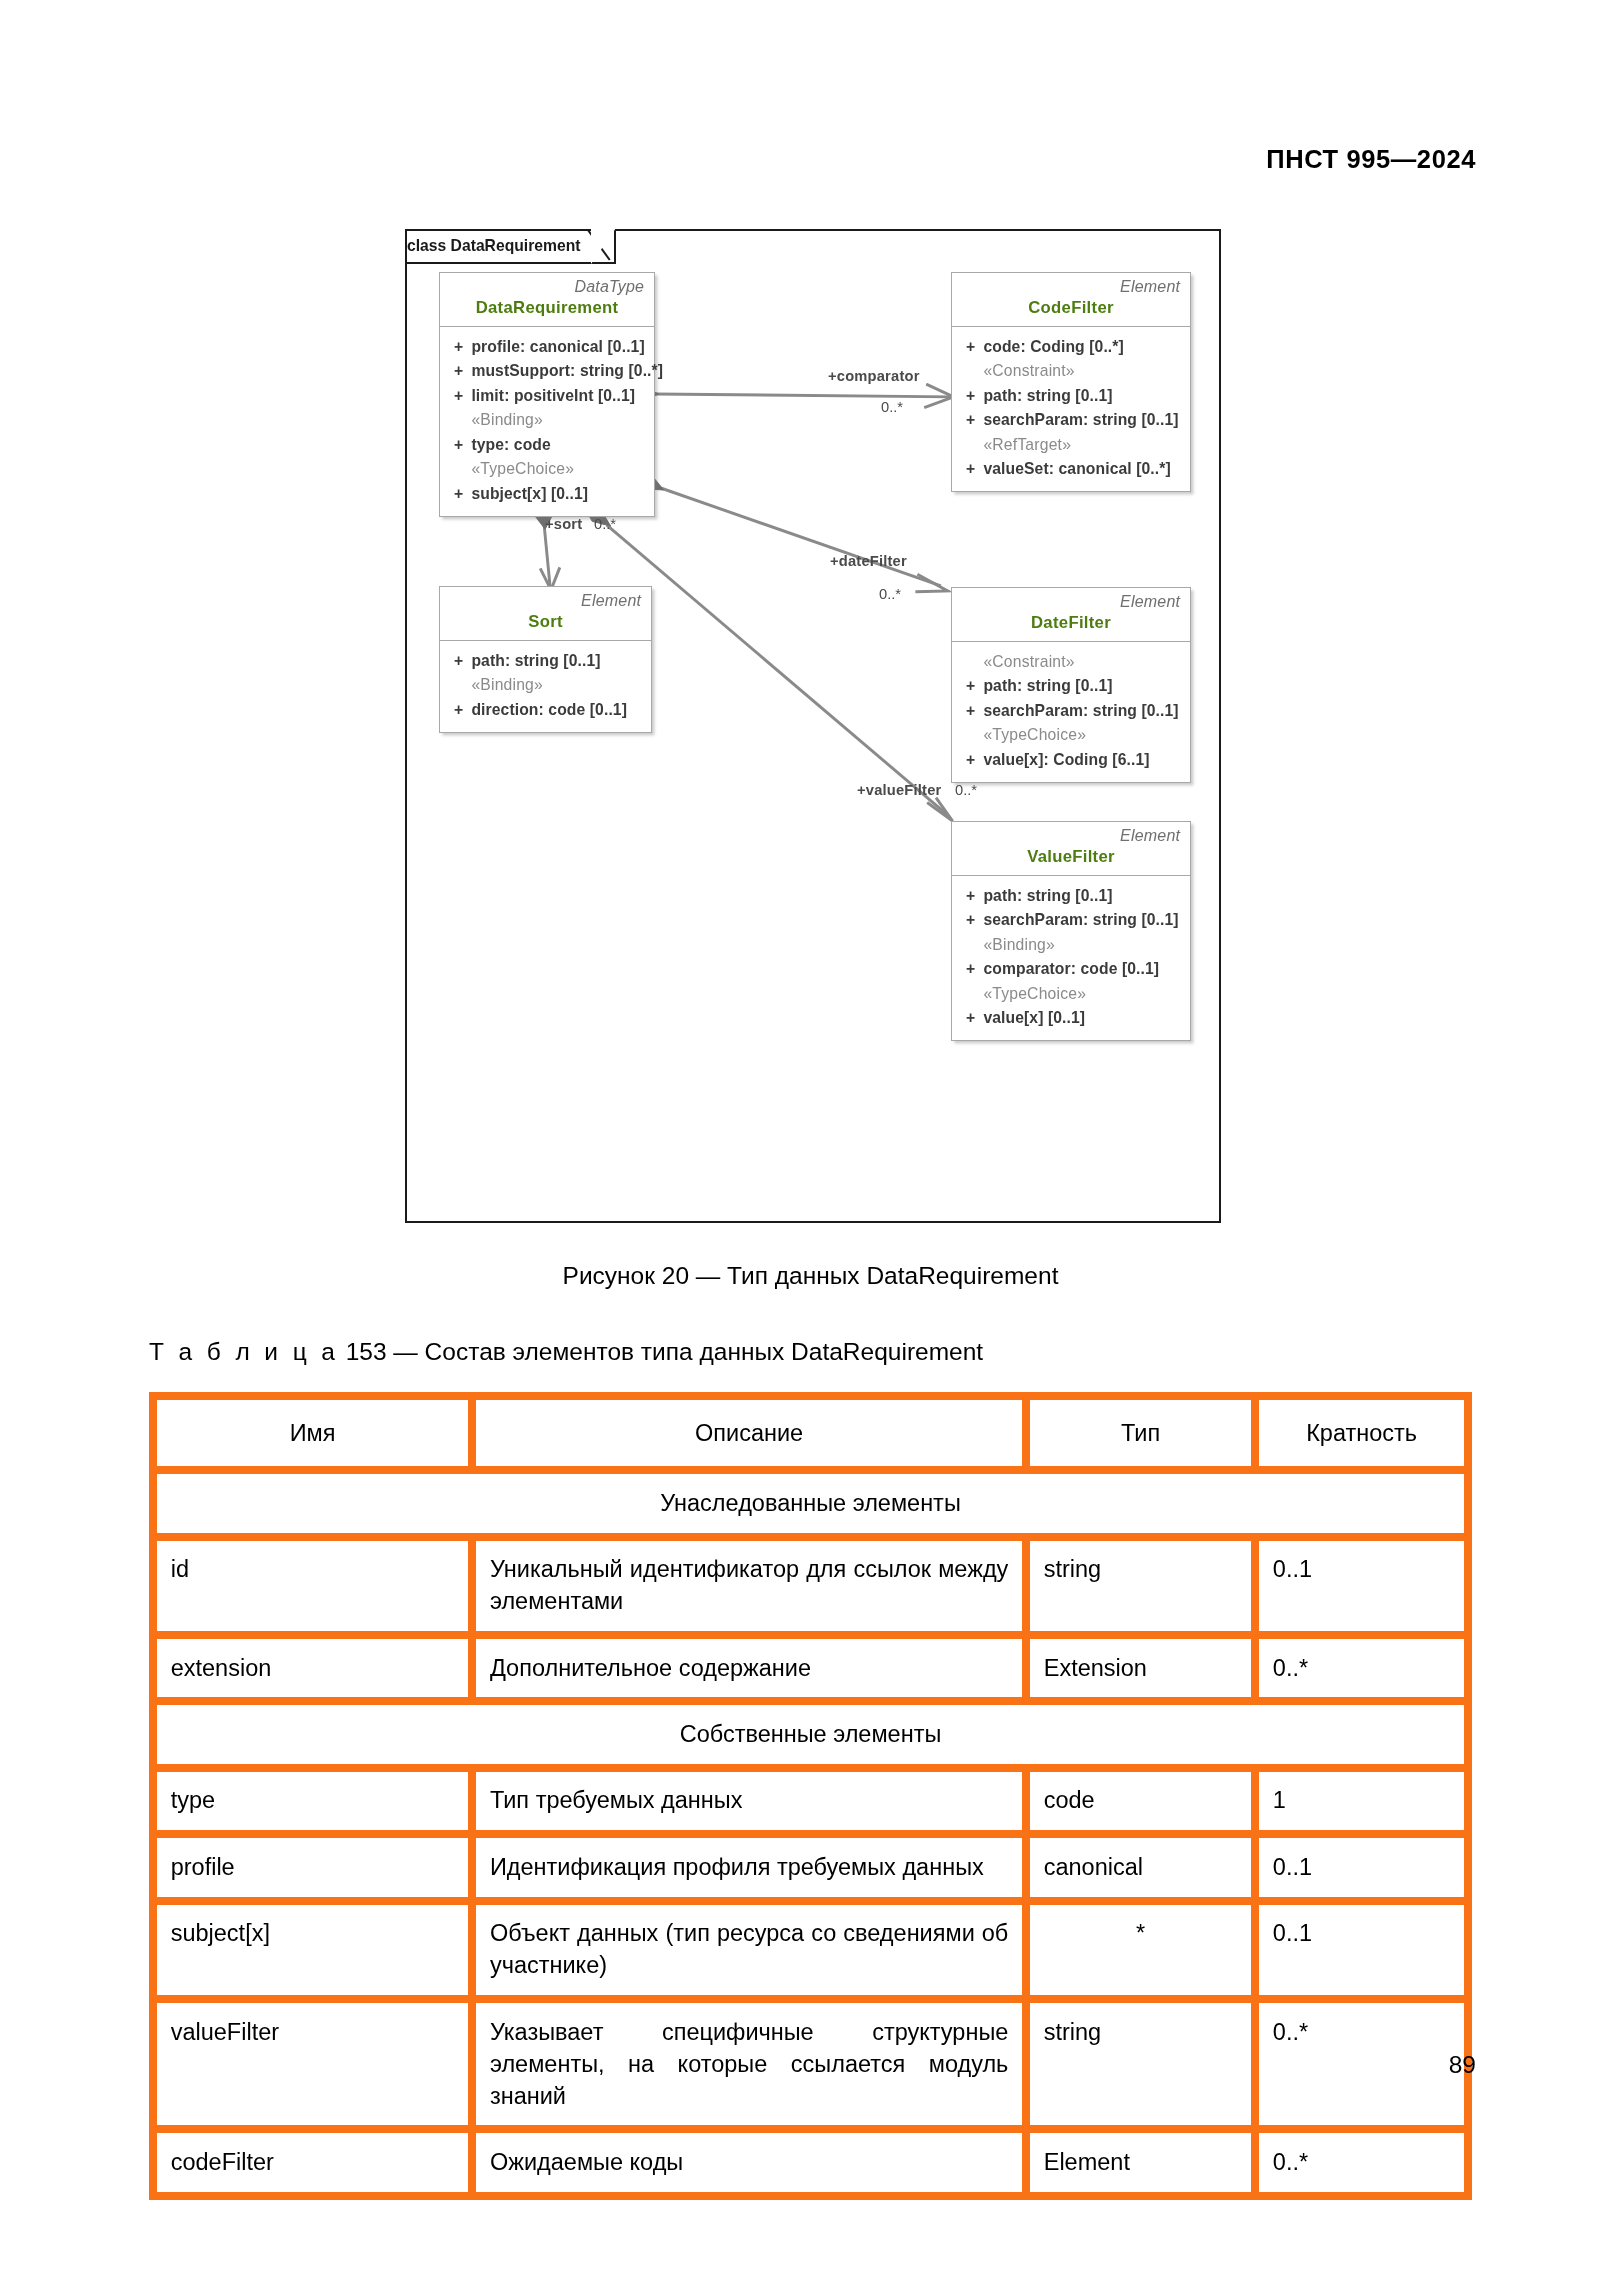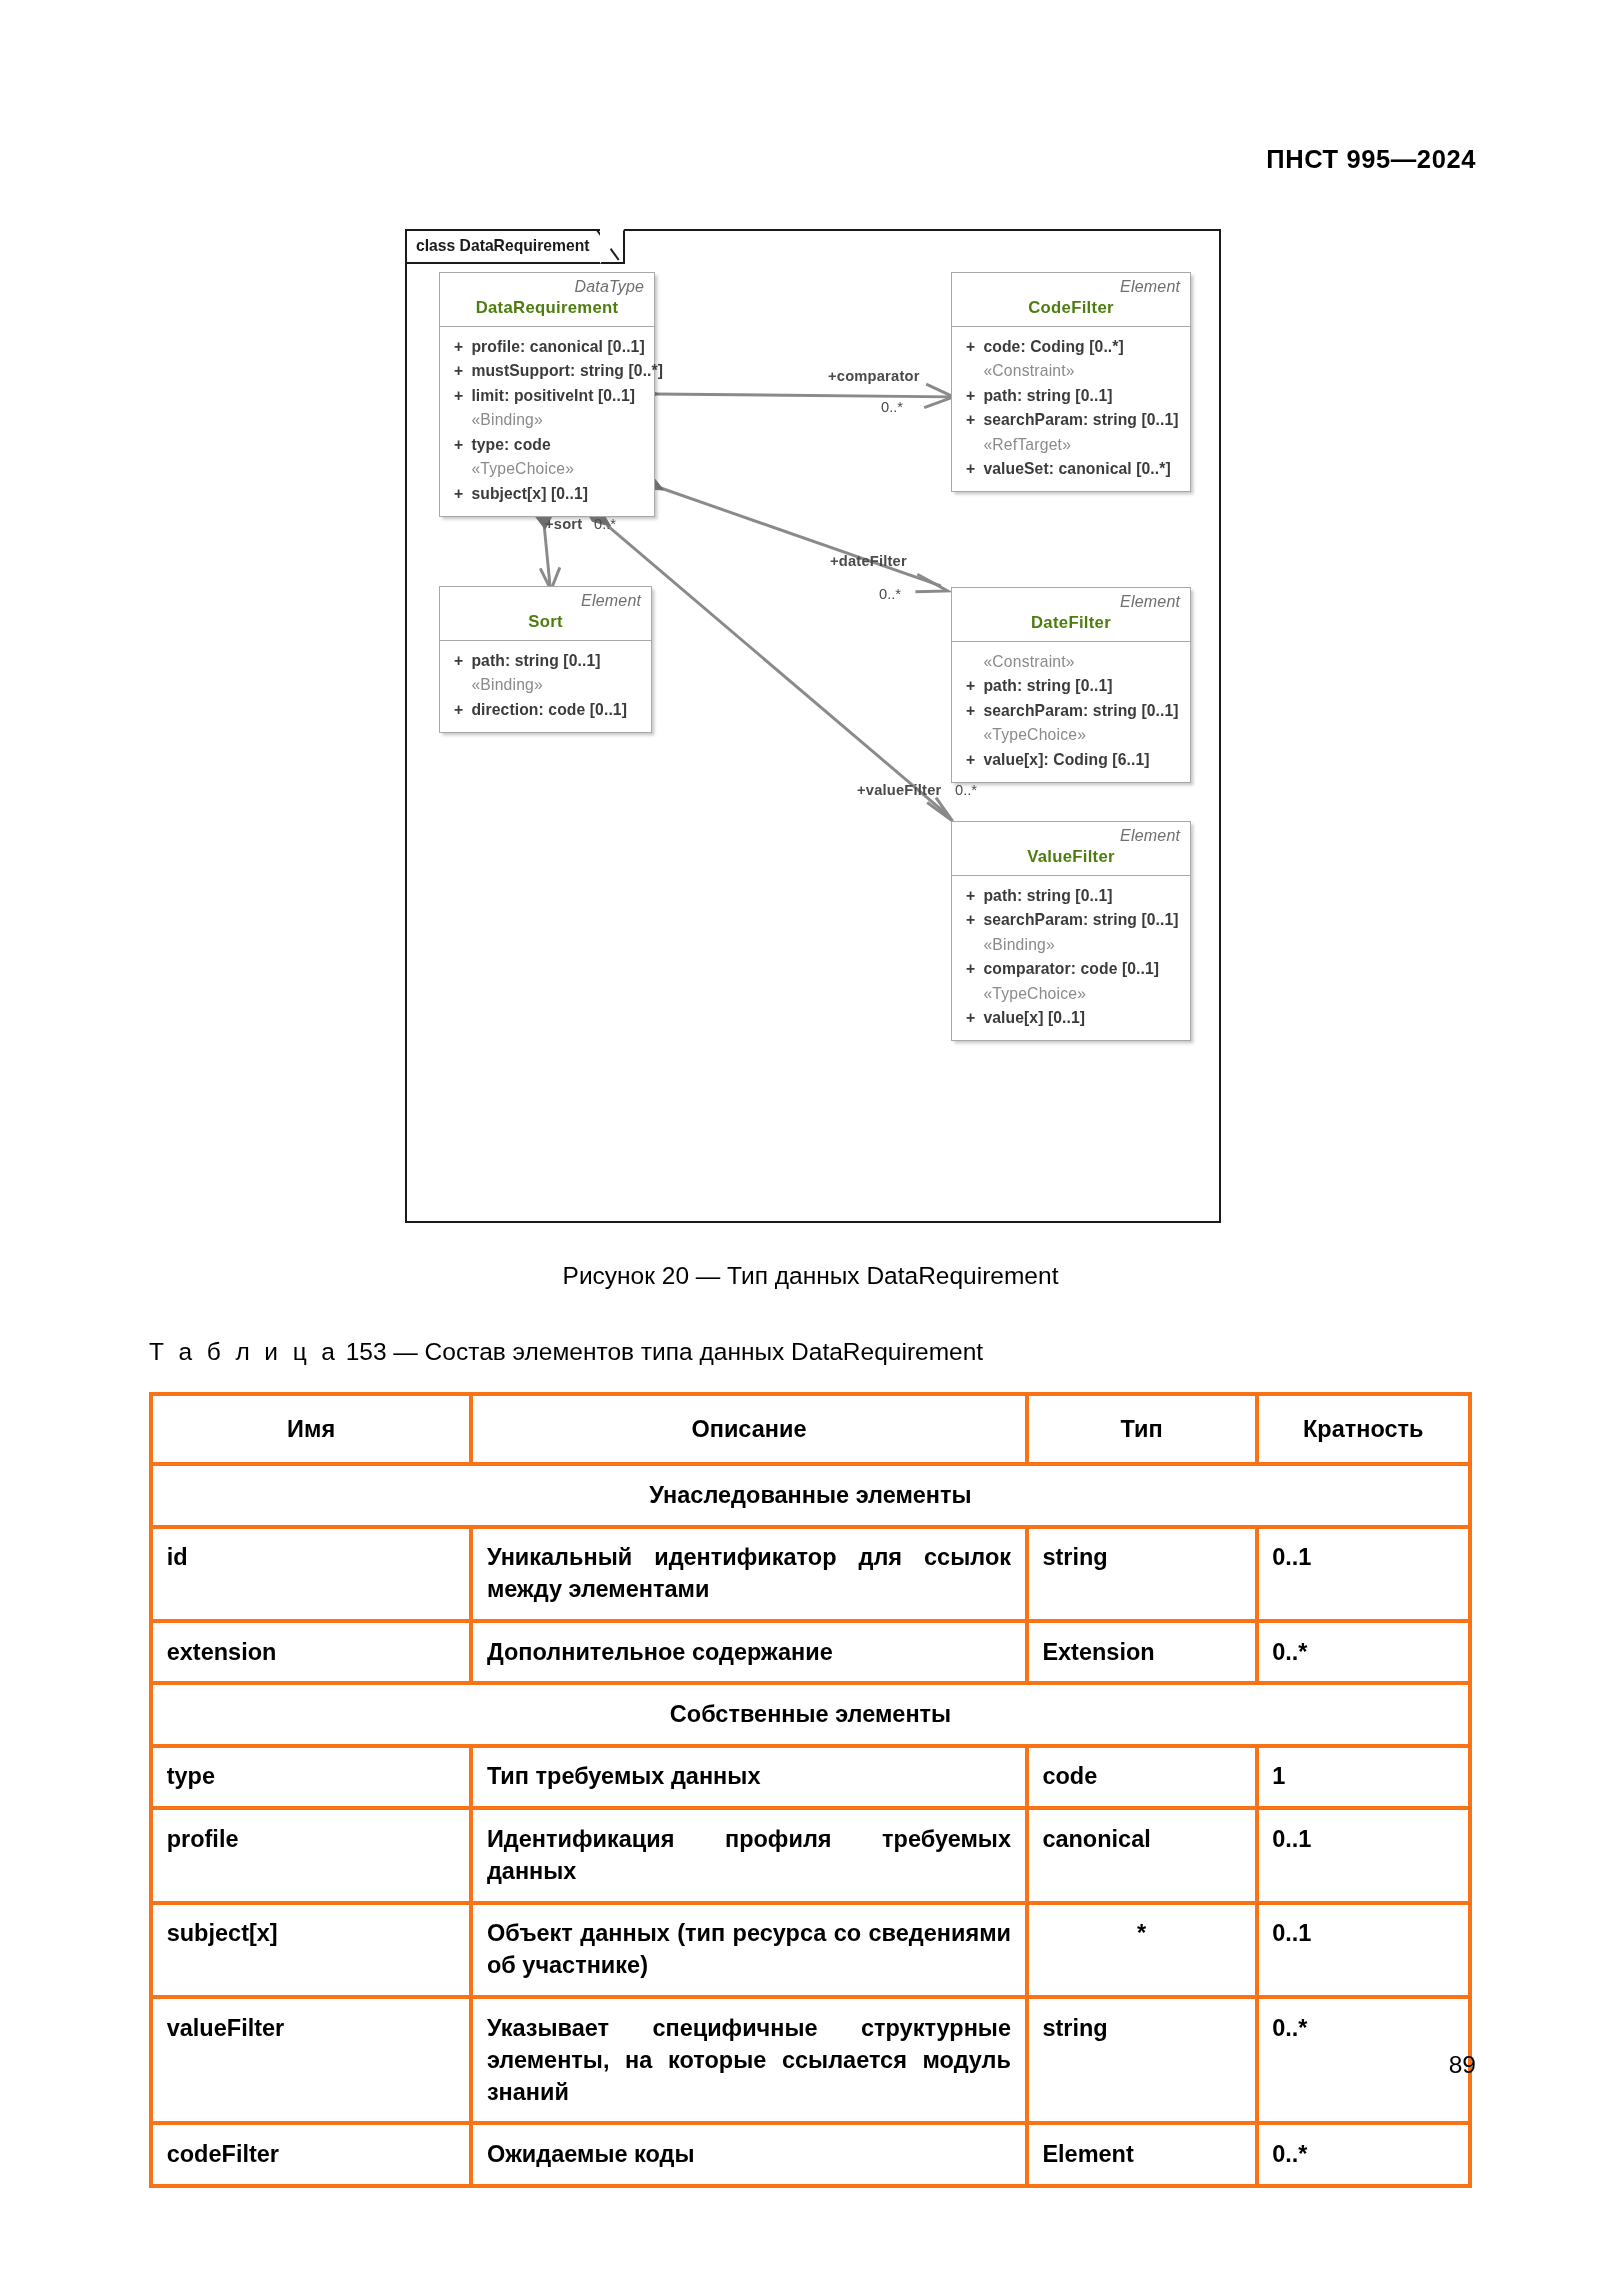--- a/index.html
+++ b/index.html
@@ -41,21 +41,21 @@
     width: 816px;
     height: 994px;
     border: 2.9px solid #1a1a1a;
     background: #ffffff;
   }
   .frame-tab {
     position: absolute;
     left: 0px;
     top: 0px;
     height: 33px;
-    padding: 0 33px 0 9px;
+    padding: 0 33px 0 0;
     border-right: 2.9px solid #1a1a1a;
     border-bottom: 2.9px solid #1a1a1a;
     font-size: 15.7px;
     font-weight: bold;
     line-height: 30px;
     white-space: nowrap;
     color: #1a1a1a;
     background: #fff;
   }
   .frame-tab::after {
@@ -184,24 +184,24 @@
   table.elem-table {
     position: absolute;
     left: 149px;
     top: 1392px;
     width: 1323px;
     border-collapse: collapse;
     font-size: 23.5px;
   }
   table.elem-table th,
   table.elem-table td {
-    border: 4px solid #f97316;
+    border: 8px solid #f97316;
     vertical-align: top;
     padding: 12.7px 13.7px 13.7px 13.7px;
-    font-weight: bold;
+    font-weight: normal;
     line-height: 32px;
   }
   table.elem-table th {
     text-align: center;
     padding: 16.7px 9.8px 17.6px 9.8px;
   }
   td.c-name  { width: 294px; }
   td.c-desc  { width: 510px; text-align: justify; text-align-last: left; hyphens: manual; }
   td.c-type  { width: 211px; }
   td.c-card  { width: 196px; }

